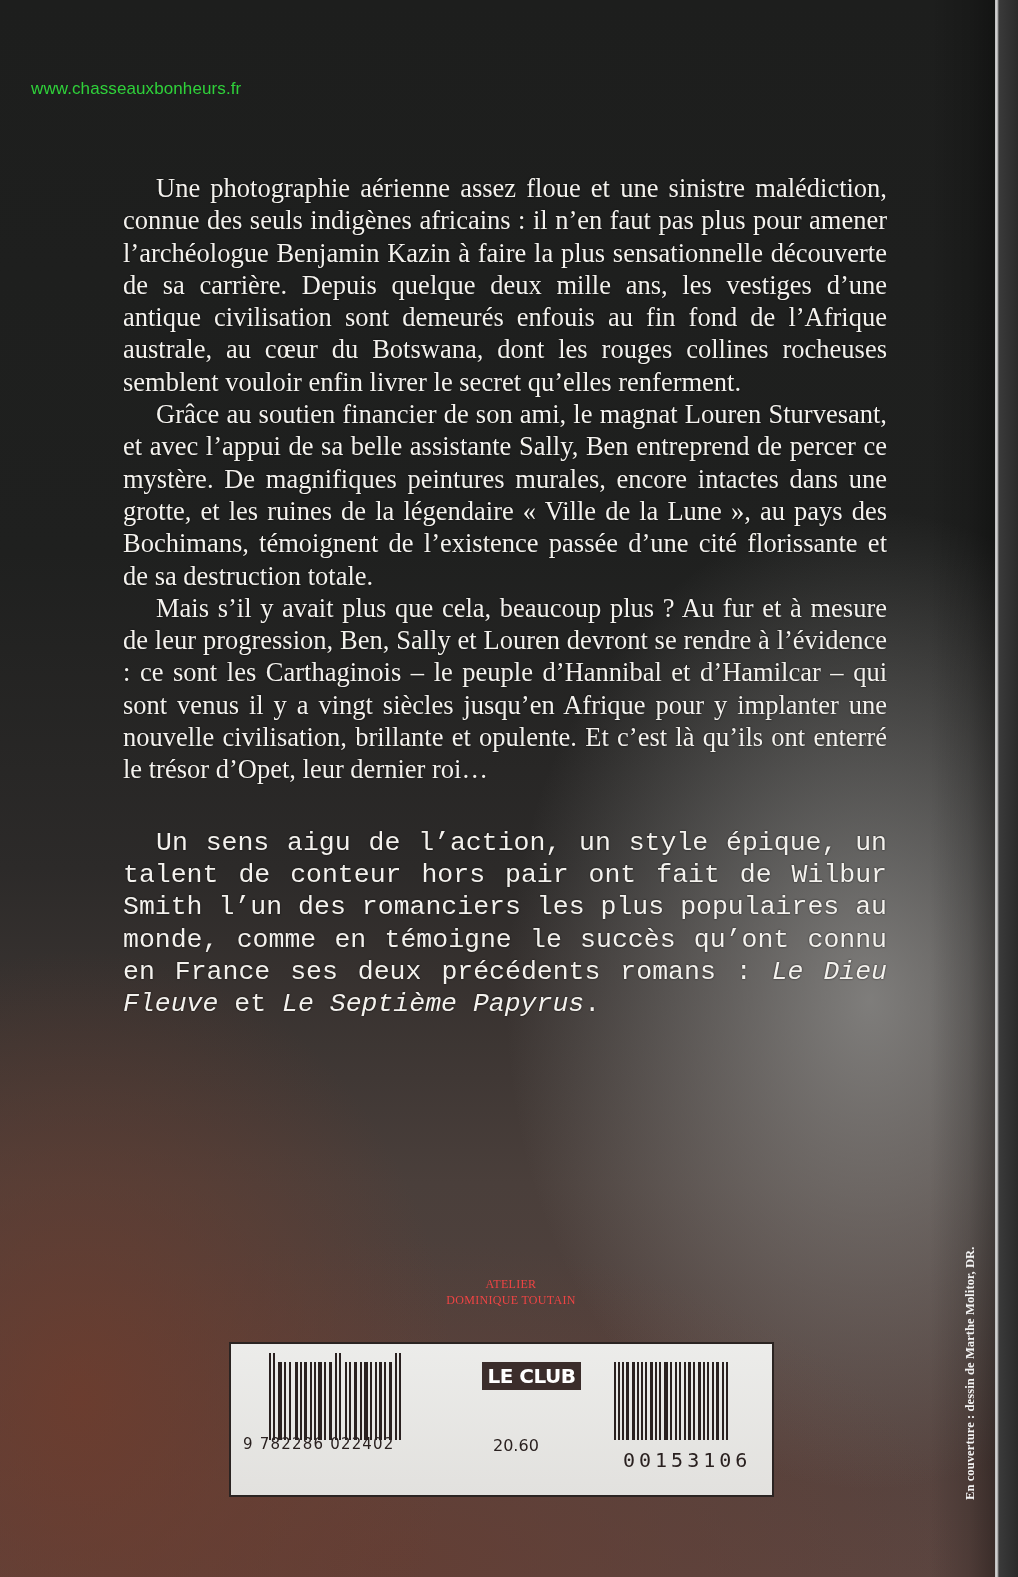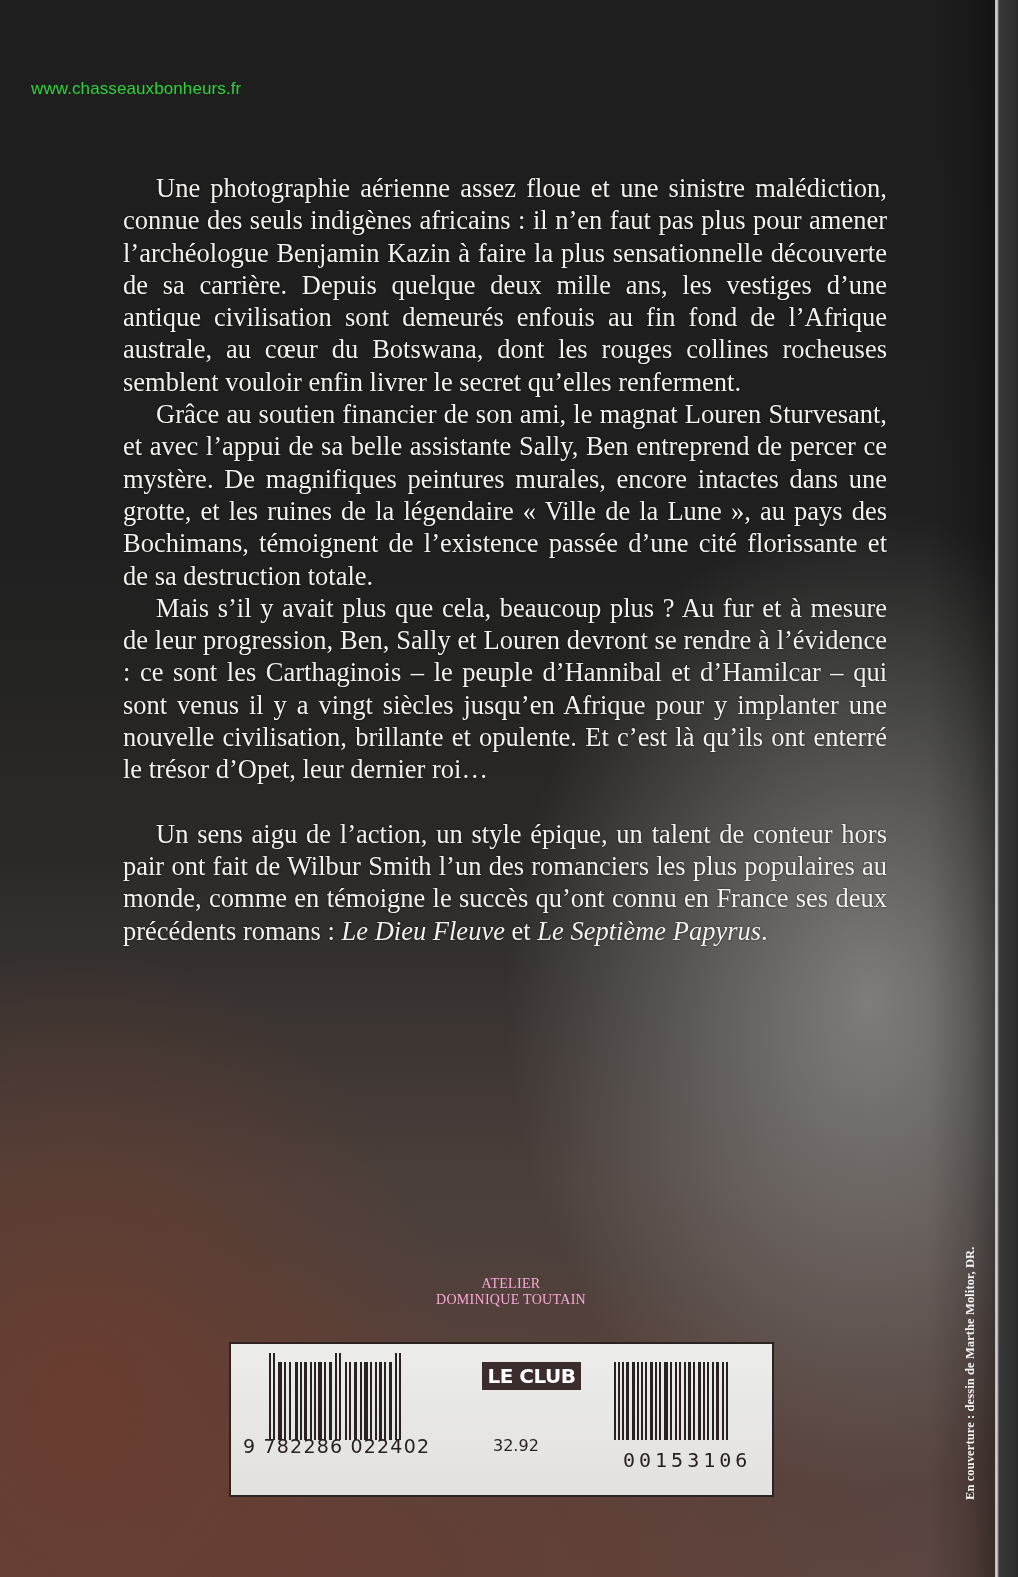--- a/index.html
+++ b/index.html
@@ -28,40 +28,40 @@
     position: absolute; left: 31px; top: 79px;
     font-family: "Liberation Sans", "DejaVu Sans", sans-serif;
     font-size: 17px; color: #2fd13a; letter-spacing: 0.1px;
   }
   .text-block {
     position: absolute; left: 123px; top: 172px; width: 764px;
     color: #f4f2ee; font-size: 26.5px; line-height: 32.3px;
     text-align: justify; text-shadow: 0 0 2px rgba(0,0,0,0.8);
   }
   .text-block p { margin: 0; text-indent: 33px; }
-  .text-block p.gap { margin-top: 32px; }
+  .text-block p.gap { margin-top: 41px; font-family: Liberation Mono, monospace; }
   .text-block em { font-style: italic; }
   .publisher {
     position: absolute; left: 380px; top: 1276px; width: 262px; text-align: center;
-    color: #f9a8d4; font-family: "Liberation Serif", "DejaVu Serif", serif;
-    font-size: 14px; line-height: 16px; letter-spacing: 0.3px;
+    color: #ef4444; font-family: "Liberation Serif", "DejaVu Serif", serif;
+    font-size: 12px; line-height: 16px; letter-spacing: 0.3px;
   }
   .barcode-panel {
     position: absolute; left: 229px; top: 1342px; width: 545px; height: 155px;
     background: linear-gradient(180deg, #ececea, #e2e1de);
     border: 2px solid #2b2422; box-sizing: border-box;
   }
   .barcode {
     position: absolute; display: flex; align-items: flex-end; height: 78px;
   }
   .barcode span { display: block; background: #2a2120; height: 100%; }
   .barcode span.long { height: 112%; }
   .isbn-digits {
     position: absolute; left: 12px; top: 91px;
-    font-family: "DejaVu Sans", "Liberation Sans", sans-serif; font-size: 19px;
+    font-family: "DejaVu Sans", "Liberation Sans", sans-serif; font-size: 15px;
     color: #2a2120; letter-spacing: 1.2px;
   }
   .club-logo {
     position: absolute; left: 251px; top: 18px; width: 99px; height: 28px;
     background: #3b2d2b; color: #fff; text-align: center;
     font-family: "DejaVu Sans", "Liberation Sans", sans-serif; font-weight: bold;
     font-size: 20px; line-height: 28px; letter-spacing: -0.5px;
   }
   .price {
     position: absolute; left: 262px; top: 92px;
@@ -151,21 +151,21 @@
       <span style="width: 2px;"></span>
       <span style="width: 3px; background: transparent;"></span>
       <span style="width: 3px;"></span>
       <span style="width: 3px; background: transparent;"></span>
       <span class="long" style="width: 2px;"></span>
       <span style="width: 2px; background: transparent;"></span>
       <span class="long" style="width: 2px;"></span>
     </div>
   <div class="isbn-digits">9 782286 022402</div>
   <div class="club-logo">LE CLUB</div>
-  <div class="price">32.92</div>
+  <div class="price">20.60</div>
   <div class="barcode" id="bc-code" style="left:383px; top:18px;">
       <span style="width: 2px;"></span>
       <span style="width: 2px; background: transparent;"></span>
       <span style="width: 2px;"></span>
       <span style="width: 2px; background: transparent;"></span>
       <span style="width: 2px;"></span>
       <span style="width: 2px; background: transparent;"></span>
       <span style="width: 3px;"></span>
       <span style="width: 3px; background: transparent;"></span>
       <span style="width: 3px;"></span>

